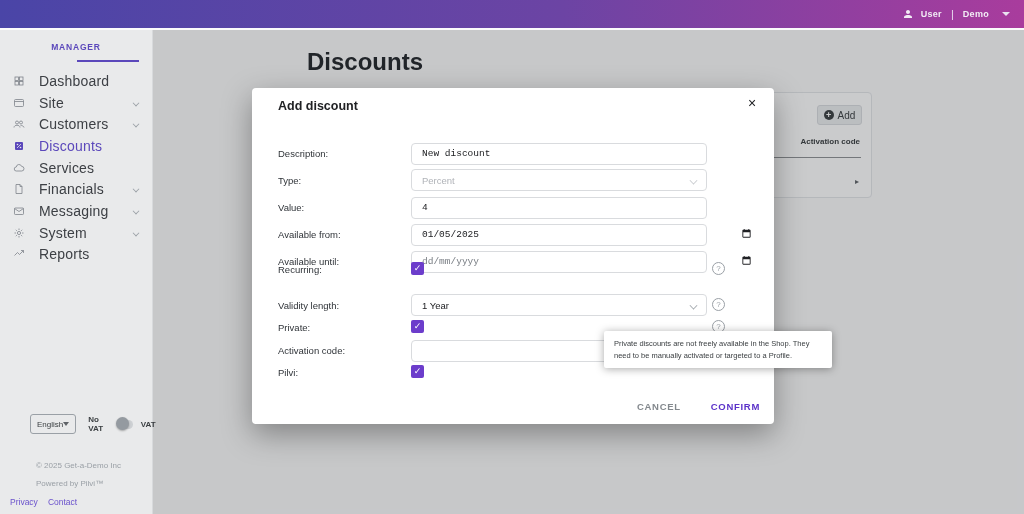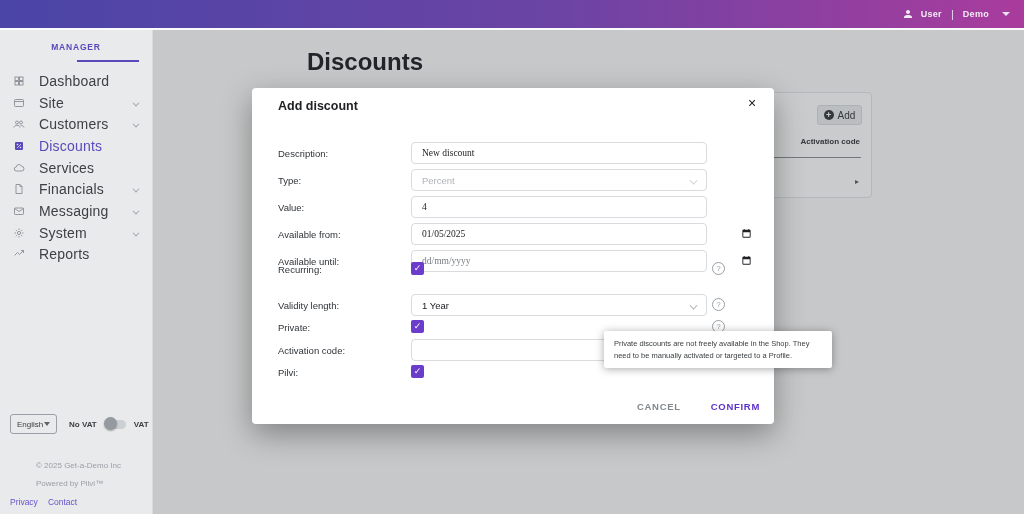--- a/index.html
+++ b/index.html
@@ -32,21 +32,21 @@
   .nav-item.active .nav-label { color:#5b48bb; }
   .nav-item.active svg { stroke:#5b48bb; }
   .nav-item.active .fillicon { fill:#5b48bb; stroke:none; }
   .chev-expand { position:absolute; right:14px; top:8px; width:6px; height:6px; }
   .chev-expand::before { content:""; position:absolute; left:0; top:0; width:5px; height:5px;
     border-right:1.4px solid #9aa0a6; border-bottom:1.4px solid #9aa0a6; transform:rotate(45deg) scale(.8); }
 
   
   #lang-row { position:absolute; left:10px; top:384px; display:flex; align-items:center; }
   #lang-select { width:47px; height:20px; border:1px solid #9aa0a6; border-radius:3px; background:transparent;
-    display:flex; align-items:center; justify-content:space-between; padding:0 6px; cursor:pointer; }
+    display:flex; align-items:center; justify-content:space-between; padding:0 6px; cursor:pointer;margin-left:20px; }
   #lang-select .lang-label { font-size:8px; color:#3c4043; font-weight:500; }
   #lang-select .caret-sm { width:0; height:0; border-left:3.5px solid transparent; border-right:3.5px solid transparent;
     border-top:4px solid #5f6368; }
   .vat-label { font-size:8px; font-weight:bold; color:#3c4043; }
   #novat-label { margin-left:12px; }
   #vat-toggle { position:relative; width:21px; height:9px; background:#cdd0d3; border-radius:5px; margin:0 8px; cursor:pointer; }
   #vat-toggle .knob { position:absolute; left:-1px; top:-2.5px; width:13px; height:13px; border-radius:50%;
     background:#949aa0; box-shadow:0 1px 2px rgba(0,0,0,.3); }
 
   
@@ -77,21 +77,21 @@
   #modal { position:absolute; left:252px; top:88px; width:522px; height:336px; background:#ffffff;
     border-radius:4px; box-shadow:0 10px 30px rgba(0,0,0,.35); z-index:20; }
   #modal-title { position:absolute; left:26px; top:11px; font-size:12.5px; font-weight:bold; color:#202124; }
   #modal-close { position:absolute; right:14px; top:7px; font-size:14px; color:#202124; cursor:pointer;
     width:16px; height:16px; text-align:center; line-height:16px; }
 
   .mrow { position:absolute; left:0; width:522px; height:22px; }
   .mlabel { position:absolute; left:26px; top:50%; transform:translateY(-50%); font-size:9.5px; color:#2f3338; }
   .mctl { position:absolute; left:159px; width:296px; height:22px; }
   .minput { width:296px; height:22px; border:1px solid #d9dbde; border-radius:4px; padding:0 10px;
-    font-size:9.5px; color:#202124; font-family:Liberation Serif, serif; background:#ffffff; outline:none; }
+    font-size:9.5px; color:#202124; font-family:Liberation Mono, monospace; background:#ffffff; outline:none; }
   .minput::placeholder { color:#787d83; }
   .mselect { position:relative; width:296px; height:22px; border:1px solid #d9dbde; border-radius:4px;
     background:#ffffff; display:flex; align-items:center; padding:0 10px; cursor:pointer; }
   .mselect .sel-value { font-size:9.5px; color:#202124; }
   .mselect.disabled .sel-value { color:#b0b3b8; }
   .sel-chev { position:absolute; right:9px; top:7px; width:7px; height:7px; }
   .sel-chev::before { content:""; position:absolute; width:6px; height:6px;
     border-right:1.4px solid #9aa0a6; border-bottom:1.4px solid #9aa0a6; transform:rotate(45deg) scale(.8); }
   .mselect.disabled .sel-chev::before { border-color:#c4c7cb; }
   .date-wrap { position:relative; width:348px; height:22px; }

